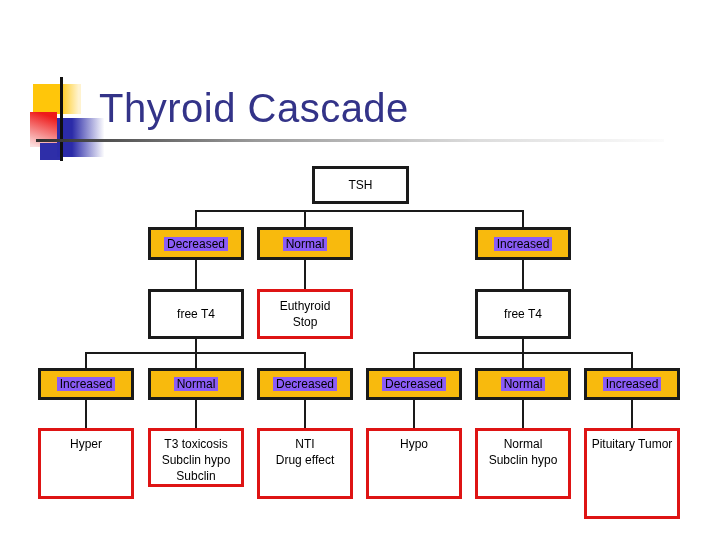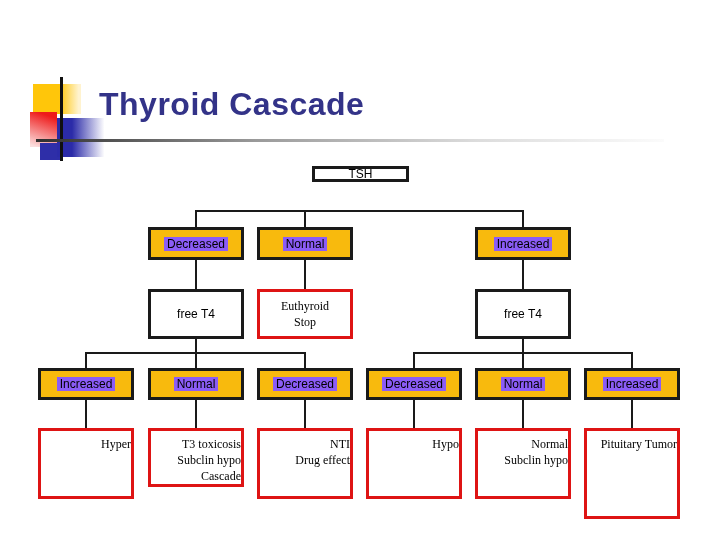--- a/index.html
+++ b/index.html
@@ -3,21 +3,21 @@
 <meta charset="utf-8">
 <style>
   html,body{margin:0;padding:0;background:#888;}
   .slide{
     position:relative;width:720px;height:540px;background:#ffffff;
     font-family:"Liberation Sans","DejaVu Sans",sans-serif;overflow:hidden;
   }
   
   .title{
     position:absolute;left:99px;top:86px;margin:0;
-    font-size:32px;font-weight:700;letter-spacing:0.5px;
+    font-size:40px;font-weight:400;letter-spacing:0.5px;
     color:var(--title-color,#333388);white-space:nowrap;
   }
   .rule{
     position:absolute;left:36px;top:139px;width:628px;height:3px;
     background:linear-gradient(to right,#2e2e2e,#9a9a9a 35%,#dcdcdc 70%,#fbfbfb 100%);
   }
   .sq{position:absolute;}
   .sq-yellow{left:33px;top:84px;width:48px;height:30px;
     background:linear-gradient(to right,#FFC60A 55%,#fff3cf 95%);}
   .sq-red{left:30px;top:112px;width:27px;height:35px;
@@ -27,42 +27,42 @@
   .sq-navy{left:40px;top:143px;width:22px;height:17px;background:#2e2ea8;}
   .cross-v{position:absolute;left:60px;top:77px;width:3px;height:84px;background:#101010;}
   
   .node{
     position:absolute;box-sizing:border-box;background:#ffffff;
     border:3px solid var(--border-black,#1a1a1a);
     display:flex;flex-direction:column;align-items:center;justify-content:center;
     font-size:12px;line-height:16px;color:#000;text-align:center;
   }
   .node.yellow{background:var(--node-yellow,#F8BA0D);}
-  .node.red{border-color:var(--border-red,#de1414);font-family:Liberation Serif, serif;}
-  .node.top{justify-content:flex-start;padding-top:5px;align-items:flex-end;}
+  .node.red{border-color:var(--border-red,#de1414);}
+  .node.top{justify-content:flex-start;padding-top:5px;}
   .hl{background:#8b5cf6;padding:0 3px;line-height:14px;}
   .ln{position:absolute;background:var(--connector,#1a1a1a);}
 </style>
 </head>
 <body>
 
 <div class="slide">
 
   <div>
     <div class="sq sq-yellow"></div>
     <div class="sq sq-red"></div>
     <div class="sq sq-navy"></div>
     <div class="sq sq-blue"></div>
     <div class="cross-v"></div>
   </div>
 
   <h1 class="title">Thyroid Cascade</h1>
   <div class="rule"></div>
 
-  <div class="node" style="left:312px;top:166px;width:97px;height:16px;">
+  <div class="node" style="left:312px;top:166px;width:97px;height:38px;">
     <div>TSH</div>
   </div>
 
   <div class="ln" style="left:195px;top:210px;width:328px;height:2px;"></div>
   <div class="ln" style="left:195px;top:210px;width:2px;height:18px;"></div>
   <div class="ln" style="left:304px;top:210px;width:2px;height:18px;"></div>
   <div class="ln" style="left:522px;top:210px;width:2px;height:18px;"></div>
 
   <div class="node yellow" style="left:148px;top:227px;width:96px;height:33px;">
     <span class="hl">Decreased</span>
@@ -125,21 +125,21 @@
   <div class="ln" style="left:413px;top:400px;width:2px;height:28px;"></div>
   <div class="ln" style="left:522px;top:400px;width:2px;height:28px;"></div>
   <div class="ln" style="left:631px;top:400px;width:2px;height:28px;"></div>
 
   <div class="node red top" style="left:38px;top:428px;width:96px;height:71px;">
     <div>Hyper</div>
   </div>
   <div class="node red top" style="left:148px;top:428px;width:96px;height:59px;">
     <div>T3 toxicosis</div>
     <div>Subclin hypo</div>
-    <div>Cascade</div>
+    <div>Subclin</div>
   </div>
   <div class="node red top" style="left:366px;top:428px;width:96px;height:71px;">
     <div>Hypo</div>
   </div>
   <div class="node red top" style="left:257px;top:428px;width:96px;height:71px;">
     <div>NTI</div>
     <div>Drug effect</div>
   </div>
   <div class="node red top" style="left:475px;top:428px;width:96px;height:71px;">
     <div>Normal</div>

